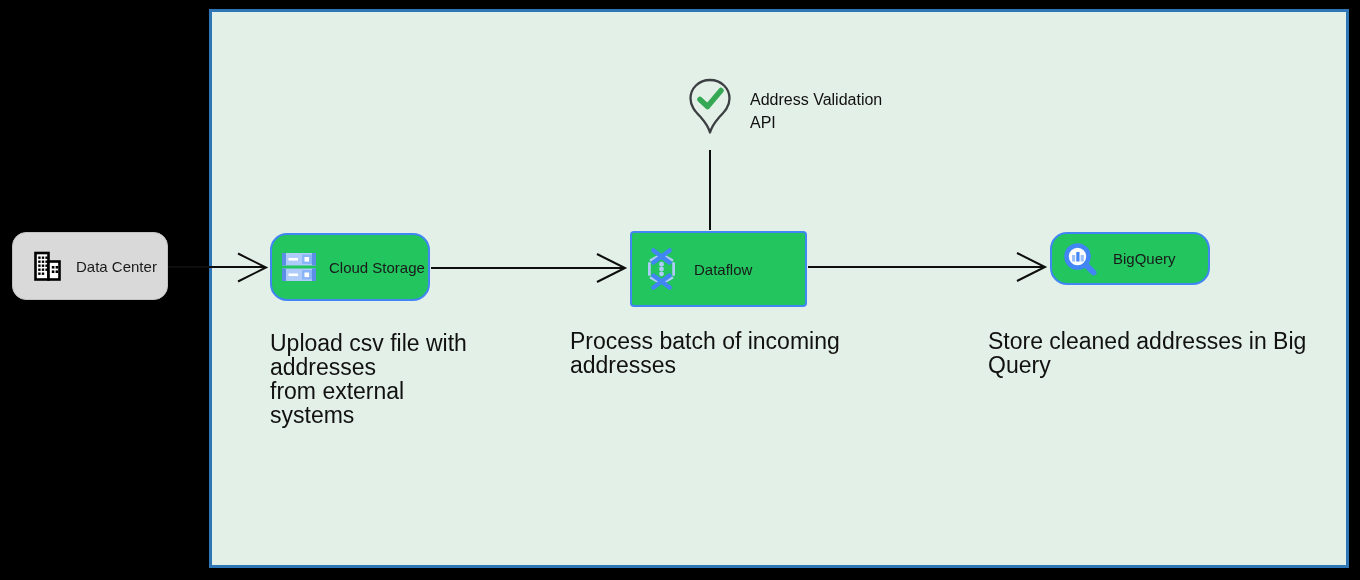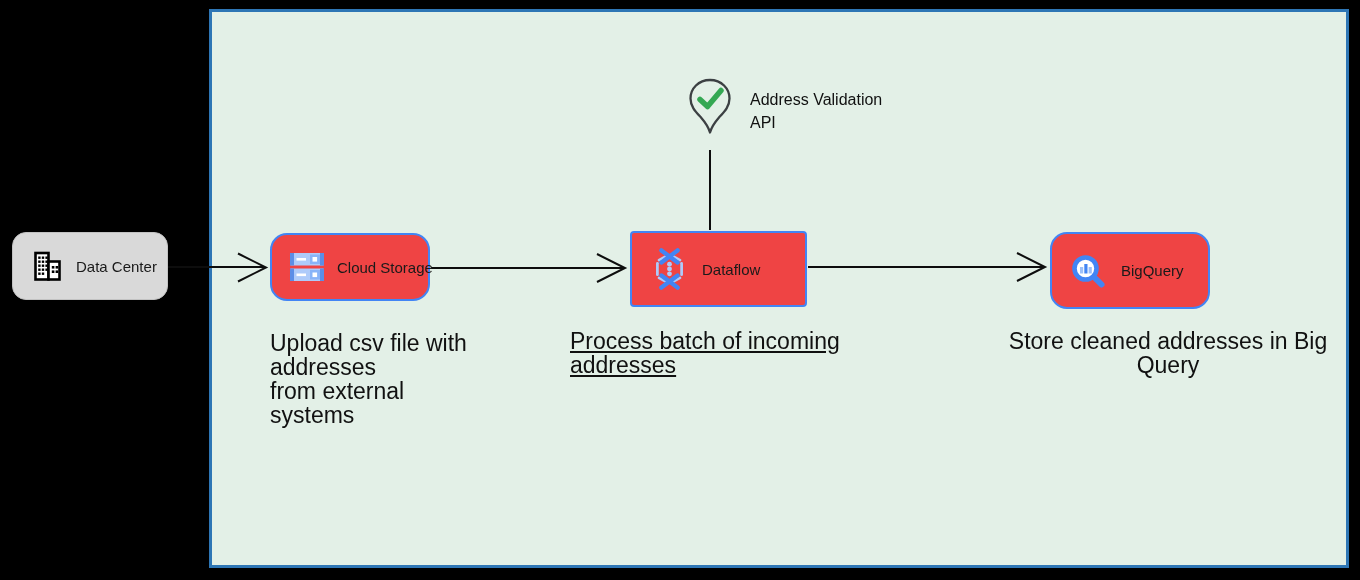--- a/index.html
+++ b/index.html
@@ -15,47 +15,47 @@
     position:absolute;left:209px;top:9px;width:1140px;height:559px;
     box-sizing:border-box;
     background:#e3f0e7;
     border:3px solid #2e76b5;
   }
   svg.overlay{position:absolute;left:0;top:0;z-index:2;pointer-events:none;}
   .node{
     position:absolute;z-index:3;
     box-sizing:border-box;
     display:flex;align-items:center;
-    background:#ef4444;
+    background:#22c55e;
     border:2.5px solid #4285f4;
     border-radius:17px;
-    padding-left:18px;
+    padding-left:10px;
   }
   .node .icon{display:flex;align-items:center;justify-content:center;flex:0 0 auto;}
   .node .label{font-size:15px;color:#1a1a1a;white-space:nowrap;}
   .node-data-center{
     left:12px;top:232px;width:156px;height:68px;
     background:#d9d9d9;border:1px solid #c2c2c2;border-radius:14px;
     padding-left:18px;
   }
   .node-data-center .label{margin-left:12px;}
   .node-cloud-storage{left:270px;top:233px;width:160px;height:68px;}
   .node-cloud-storage .label{margin-left:13px;}
   .node-dataflow{left:630px;top:231px;width:177px;height:76px;border-radius:4px;}
   .node-dataflow .label{margin-left:13px;}
-  .node-bigquery{left:1050px;top:232px;width:160px;height:77px;}
+  .node-bigquery{left:1050px;top:232px;width:160px;height:53px;}
   .node-bigquery .label{margin-left:15px;}
   .caption{
     position:absolute;z-index:3;
     font-size:23px;line-height:24px;color:#111;
     white-space:pre-line;
   }
   .caption-cloud-storage{left:270px;top:331px;width:220px;}
-  .caption-dataflow{left:570px;top:329px;width:360px;text-decoration:underline;}
-  .caption-bigquery{left:988px;top:329px;width:360px;text-align:center;}
+  .caption-dataflow{left:570px;top:329px;width:360px;}
+  .caption-bigquery{left:988px;top:329px;width:360px;}
   .pin{position:absolute;left:687px;top:78px;width:46px;height:60px;z-index:3;}
   .pin-label{
     position:absolute;left:750px;top:88px;z-index:3;
     font-size:16px;line-height:23px;color:#111;
     white-space:pre-line;
   }
 </style>
 </head>
 <body>
 

